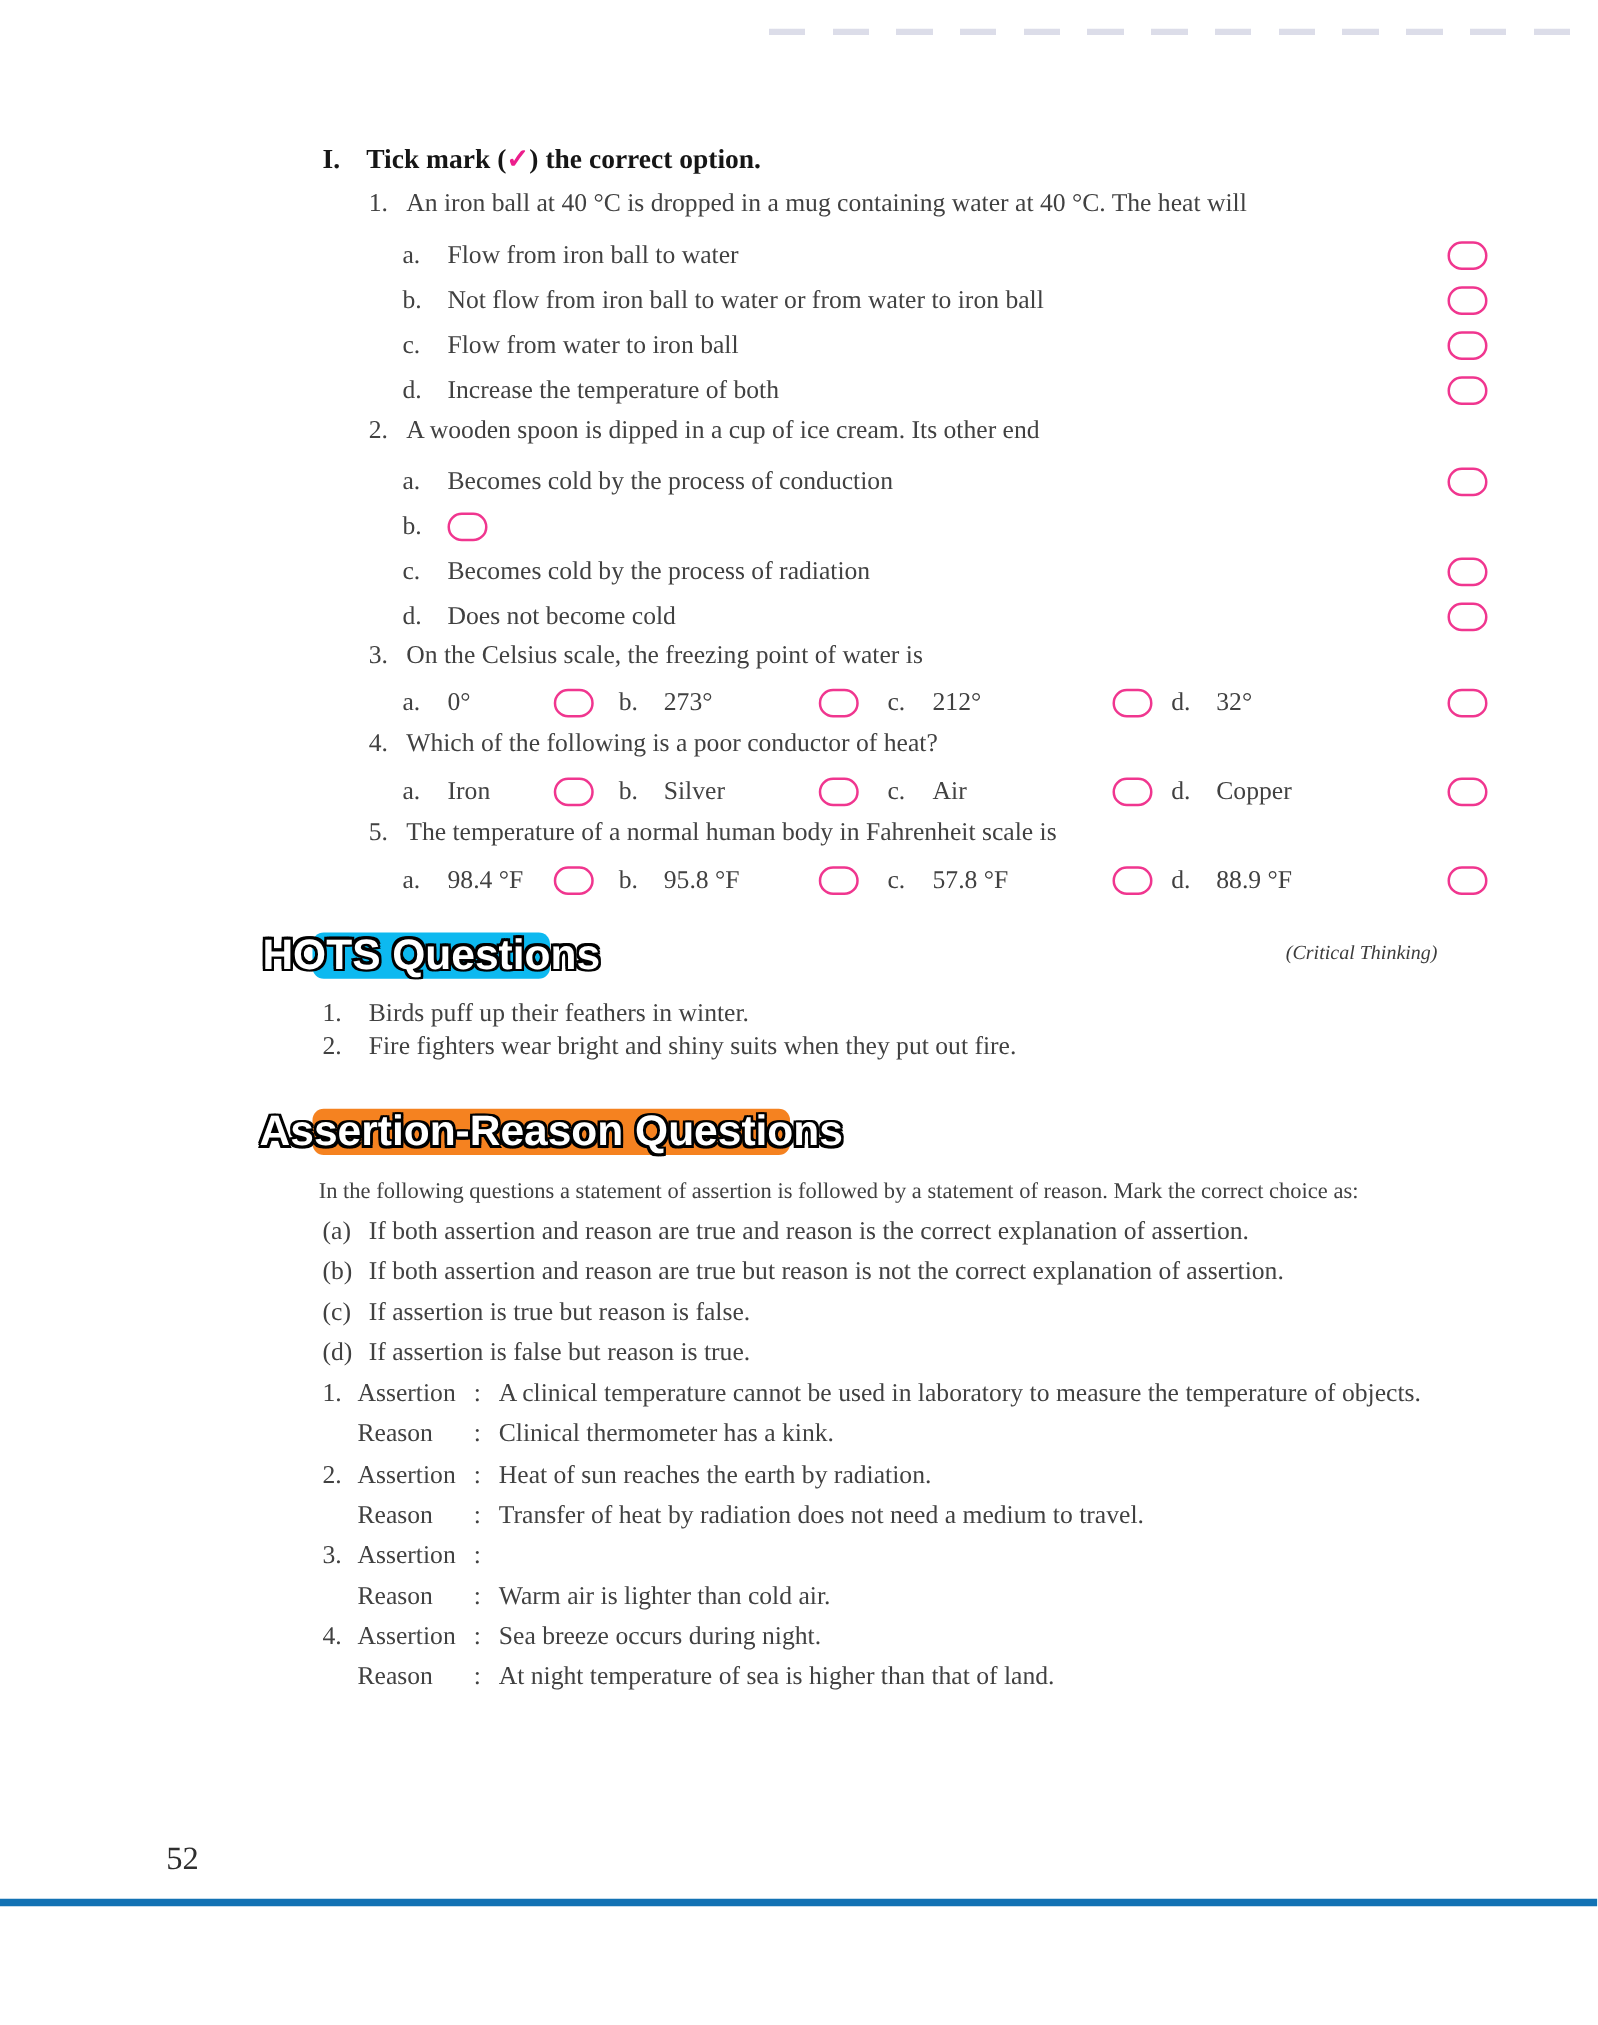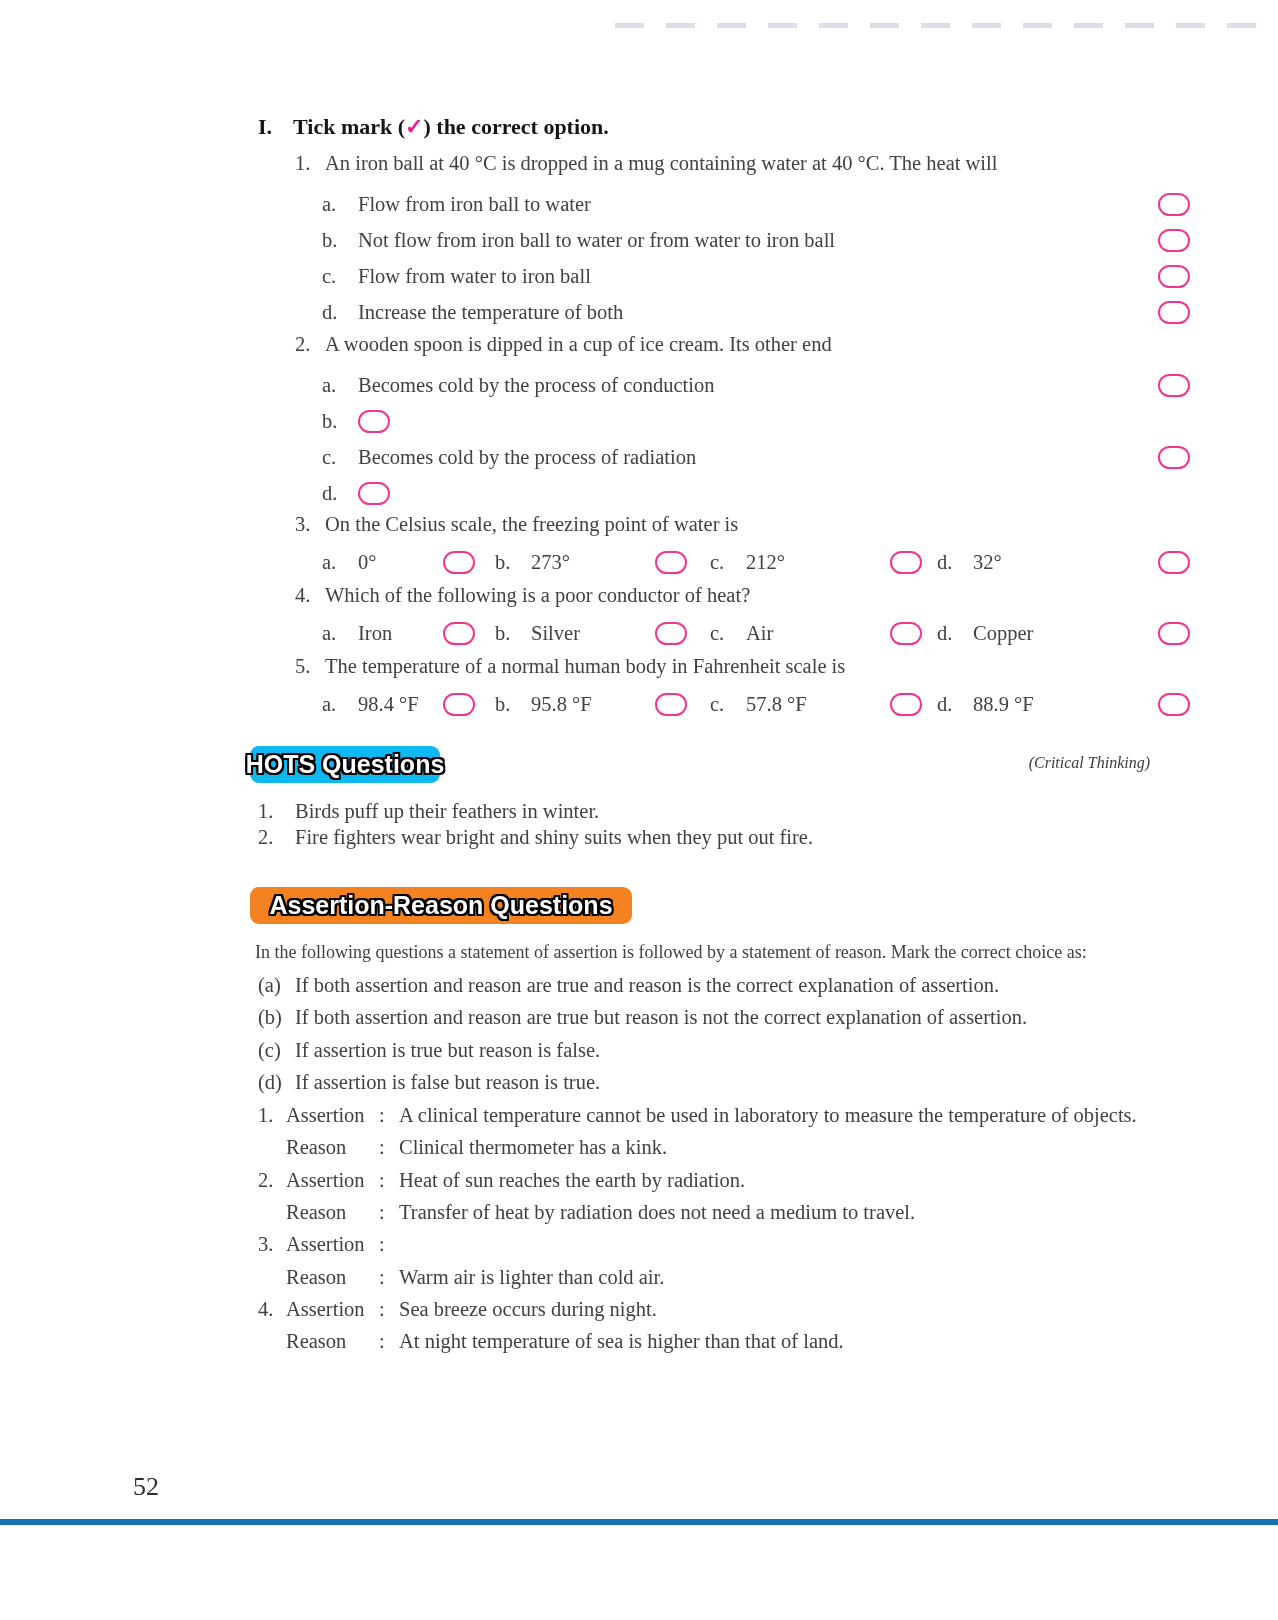--- a/index.html
+++ b/index.html
@@ -45,21 +45,21 @@
   .badge-row.hots{margin-top:22px;}
   .badge-row.ar{margin-top:37px;}
   .badge{
     position:absolute;left:-5px;top:0;height:37px;border-radius:9px;
     display:flex;align-items:center;justify-content:center;
     padding:0 16px;box-sizing:border-box;
   }
   .badge.cyan{background:#0db9f0;width:190px;}
   .badge.orange{background:#f58220;width:382px;}
   .badge-text{
-    font-family:"Liberation Sans", sans-serif;font-weight:700;font-size:25px;
+    font-family:"Liberation Sans", sans-serif;font-weight:700;font-size:34px;
     color:#ffffff;white-space:nowrap;letter-spacing:0px;
     text-shadow:-2px -2px 0 #000,2px -2px 0 #000,-2px 2px 0 #000,2px 2px 0 #000,
                 0 -2px 0 #000,0 2px 0 #000,-2px 0 0 #000,2px 0 0 #000;
   }
   .critical{position:absolute;right:40px;top:8px;font-style:italic;font-size:16px;color:#3c3c3c;}
   
   .hots-list{margin-top:15px;}
   .hots-row{display:grid;grid-template-columns:37px 1fr;padding-left:3px;line-height:26px;font-size:20.5px;}
   
   .ar-intro{margin-top:14px;line-height:28px;font-size:18px;max-width:935px;}
@@ -141,20 +141,21 @@
               </div>
 
               <div class="opt-row" data-idx="2">
                 <span class="opt-letter">c.</span>
                 <span class="opt-text">Becomes cold by the process of radiation</span>
                 <span class="oval"></span>
               </div>
 
               <div class="opt-row" data-idx="3">
                 <span class="opt-letter">d.</span>
+                <span class="opt-text">Does not become cold</span>
                 <span class="oval"></span>
               </div>
             </div>
 
         </div>
 
         <div class="question" data-idx="2">
 
           <div class="q-label short">
             <span>3.</span>

